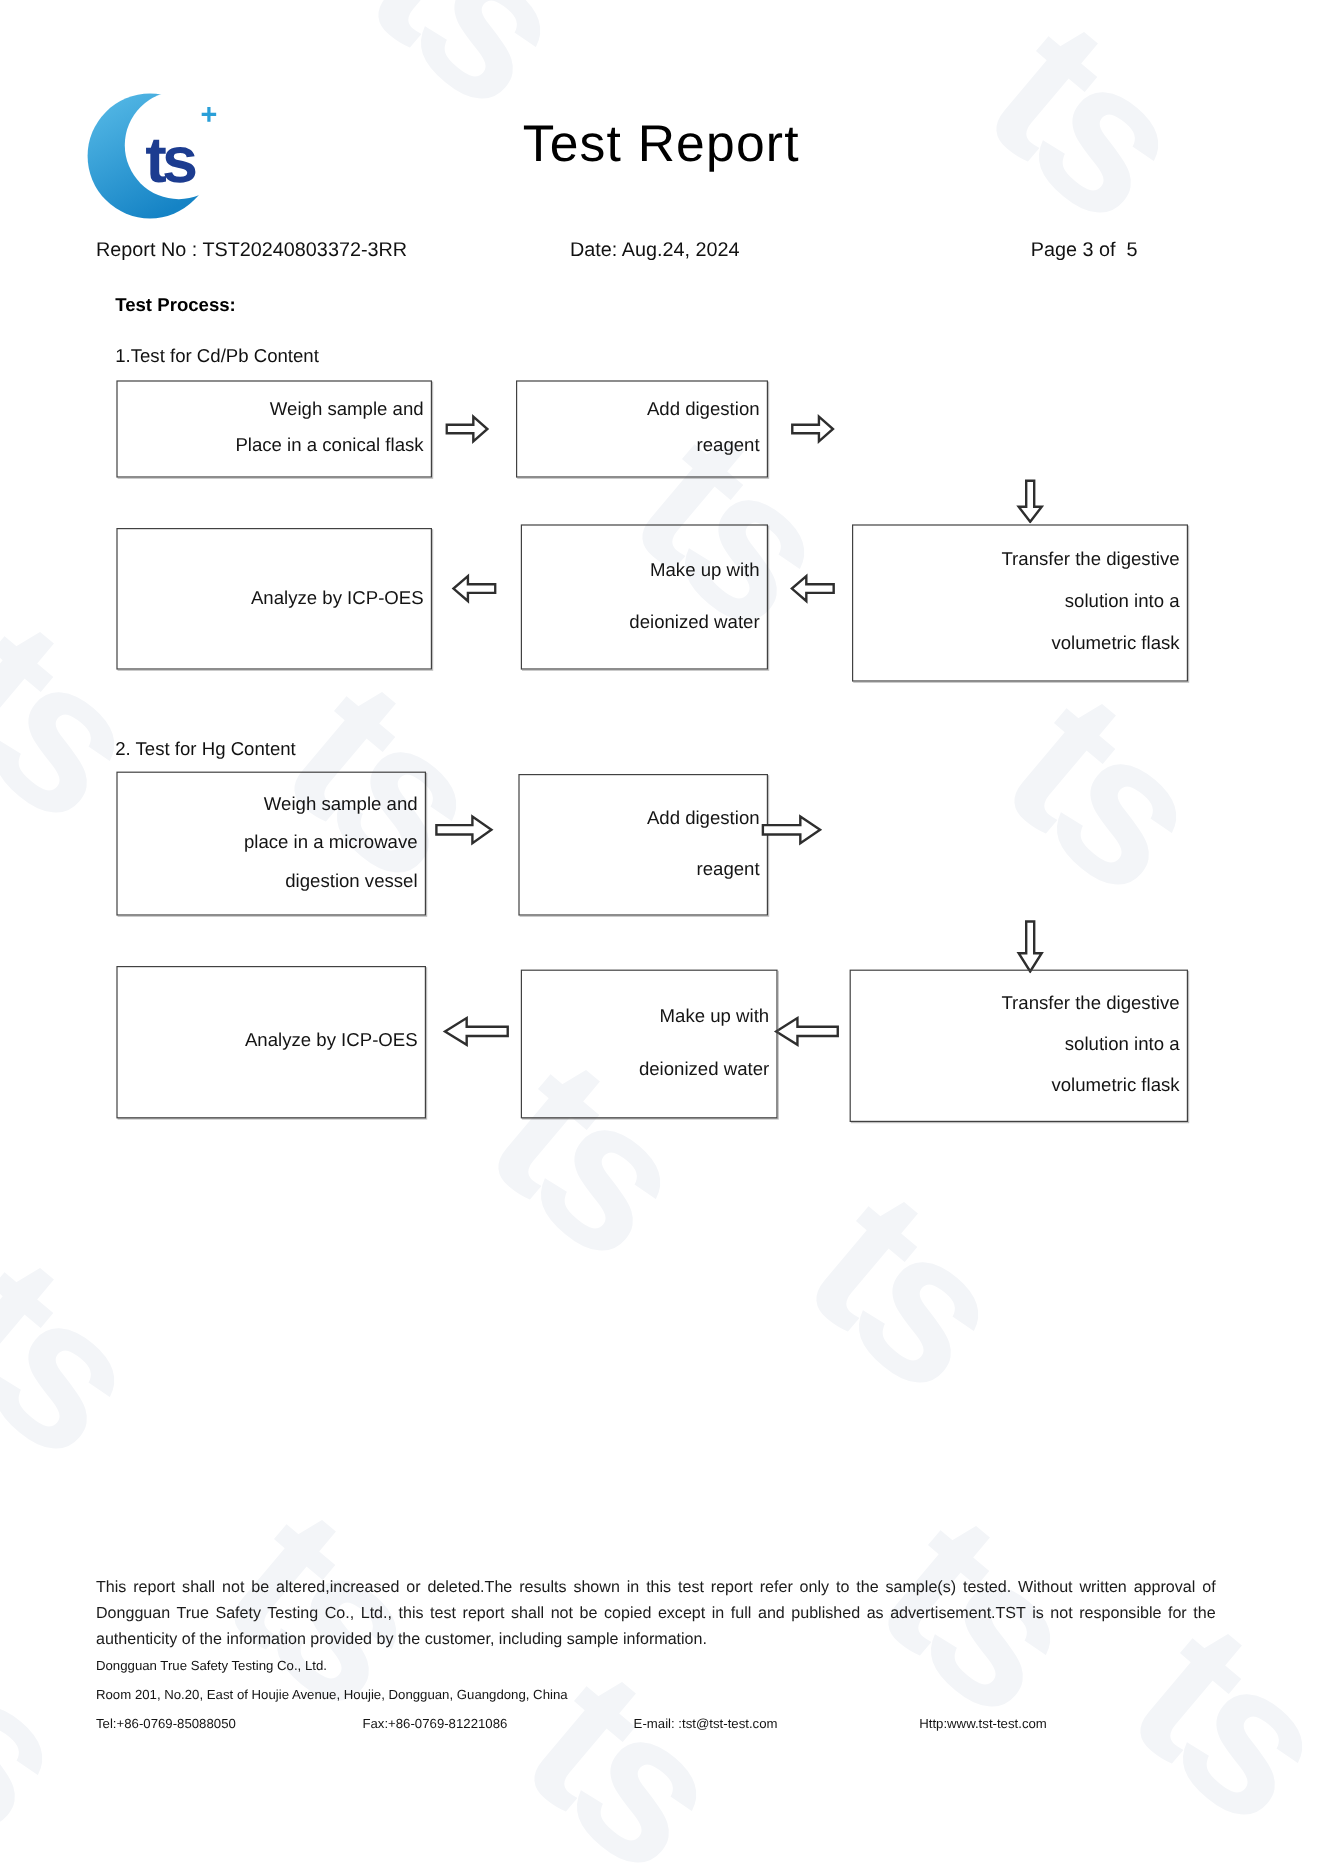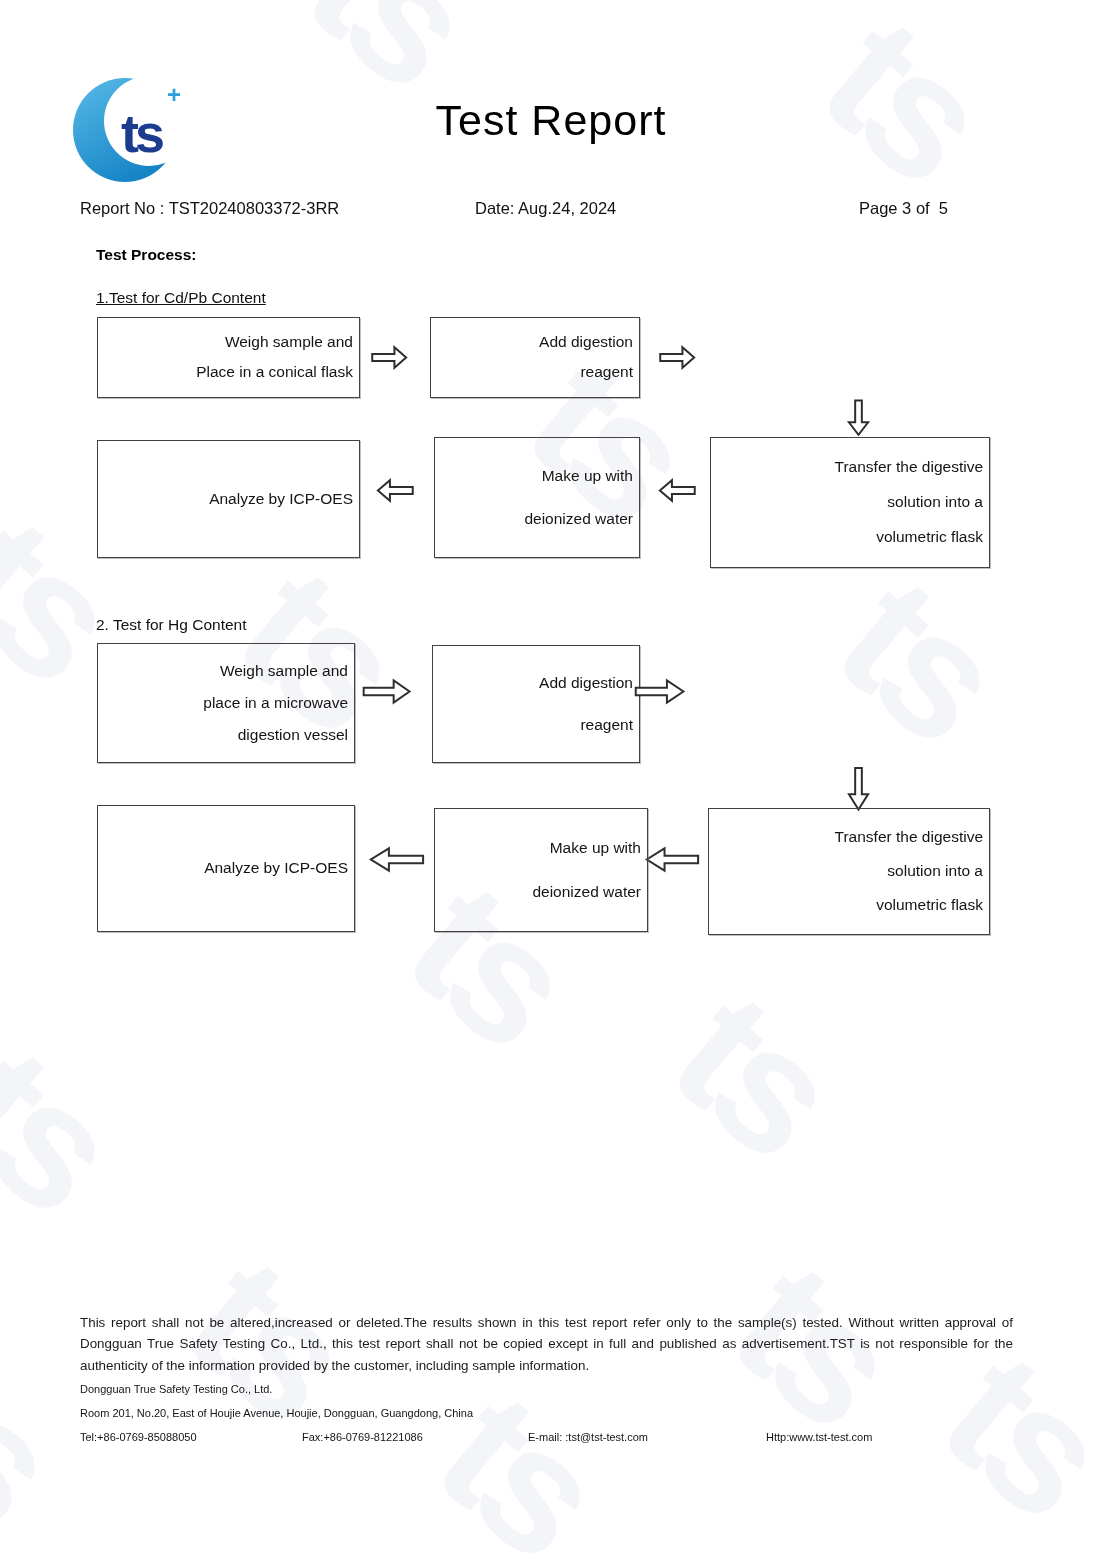--- a/index.html
+++ b/index.html
@@ -80,21 +80,21 @@
       <text x="104" y="28" font-size="24" font-weight="bold" fill="#2a9fd8" text-anchor="middle" font-family="Liberation Sans, sans-serif">+</text>
       <text x="71" y="77" font-size="54" font-weight="bold" fill="#1c3c90" text-anchor="middle" letter-spacing="-4" font-family="Liberation Sans, sans-serif">ts</text>
     </svg>
 
     <div class="page-title">Test Report</div>
     <span class="info" style="left:80px;">Report No : TST20240803372-3RR</span>
     <span class="info" style="left:475px;">Date: Aug.24, 2024</span>
     <span class="info" style="left:859px;">Page 3 of  5</span>
 
     <div class="sec-head" style="left:96px; top:246px;">Test Process:</div>
-    <div class="sec-sub" style="left:96px; top:289px;text-decoration:underline;">1.Test for Cd/Pb Content</div>
+    <div class="sec-sub" style="left:96px; top:289px;">1.Test for Cd/Pb Content</div>
 
     <div class="fbox" style="left:97px; top:317px; width:263px; height:81px;">
       <span>Weigh sample and</span>
       <span>Place in a conical flask</span>
     </div>
     <div class="arrow" style="left:371px; top:344px; width:37px; height:27px;">
       <svg viewBox="0 0 60 30" preserveAspectRatio="none">
           <polygon points="2,11 38,11 38,3.5 57,15 38,26.5 38,19 2,19" fill="#ffffff" stroke="#2e2e2e" stroke-width="2" vector-effect="non-scaling-stroke"></polygon>
         </svg>
     </div>

